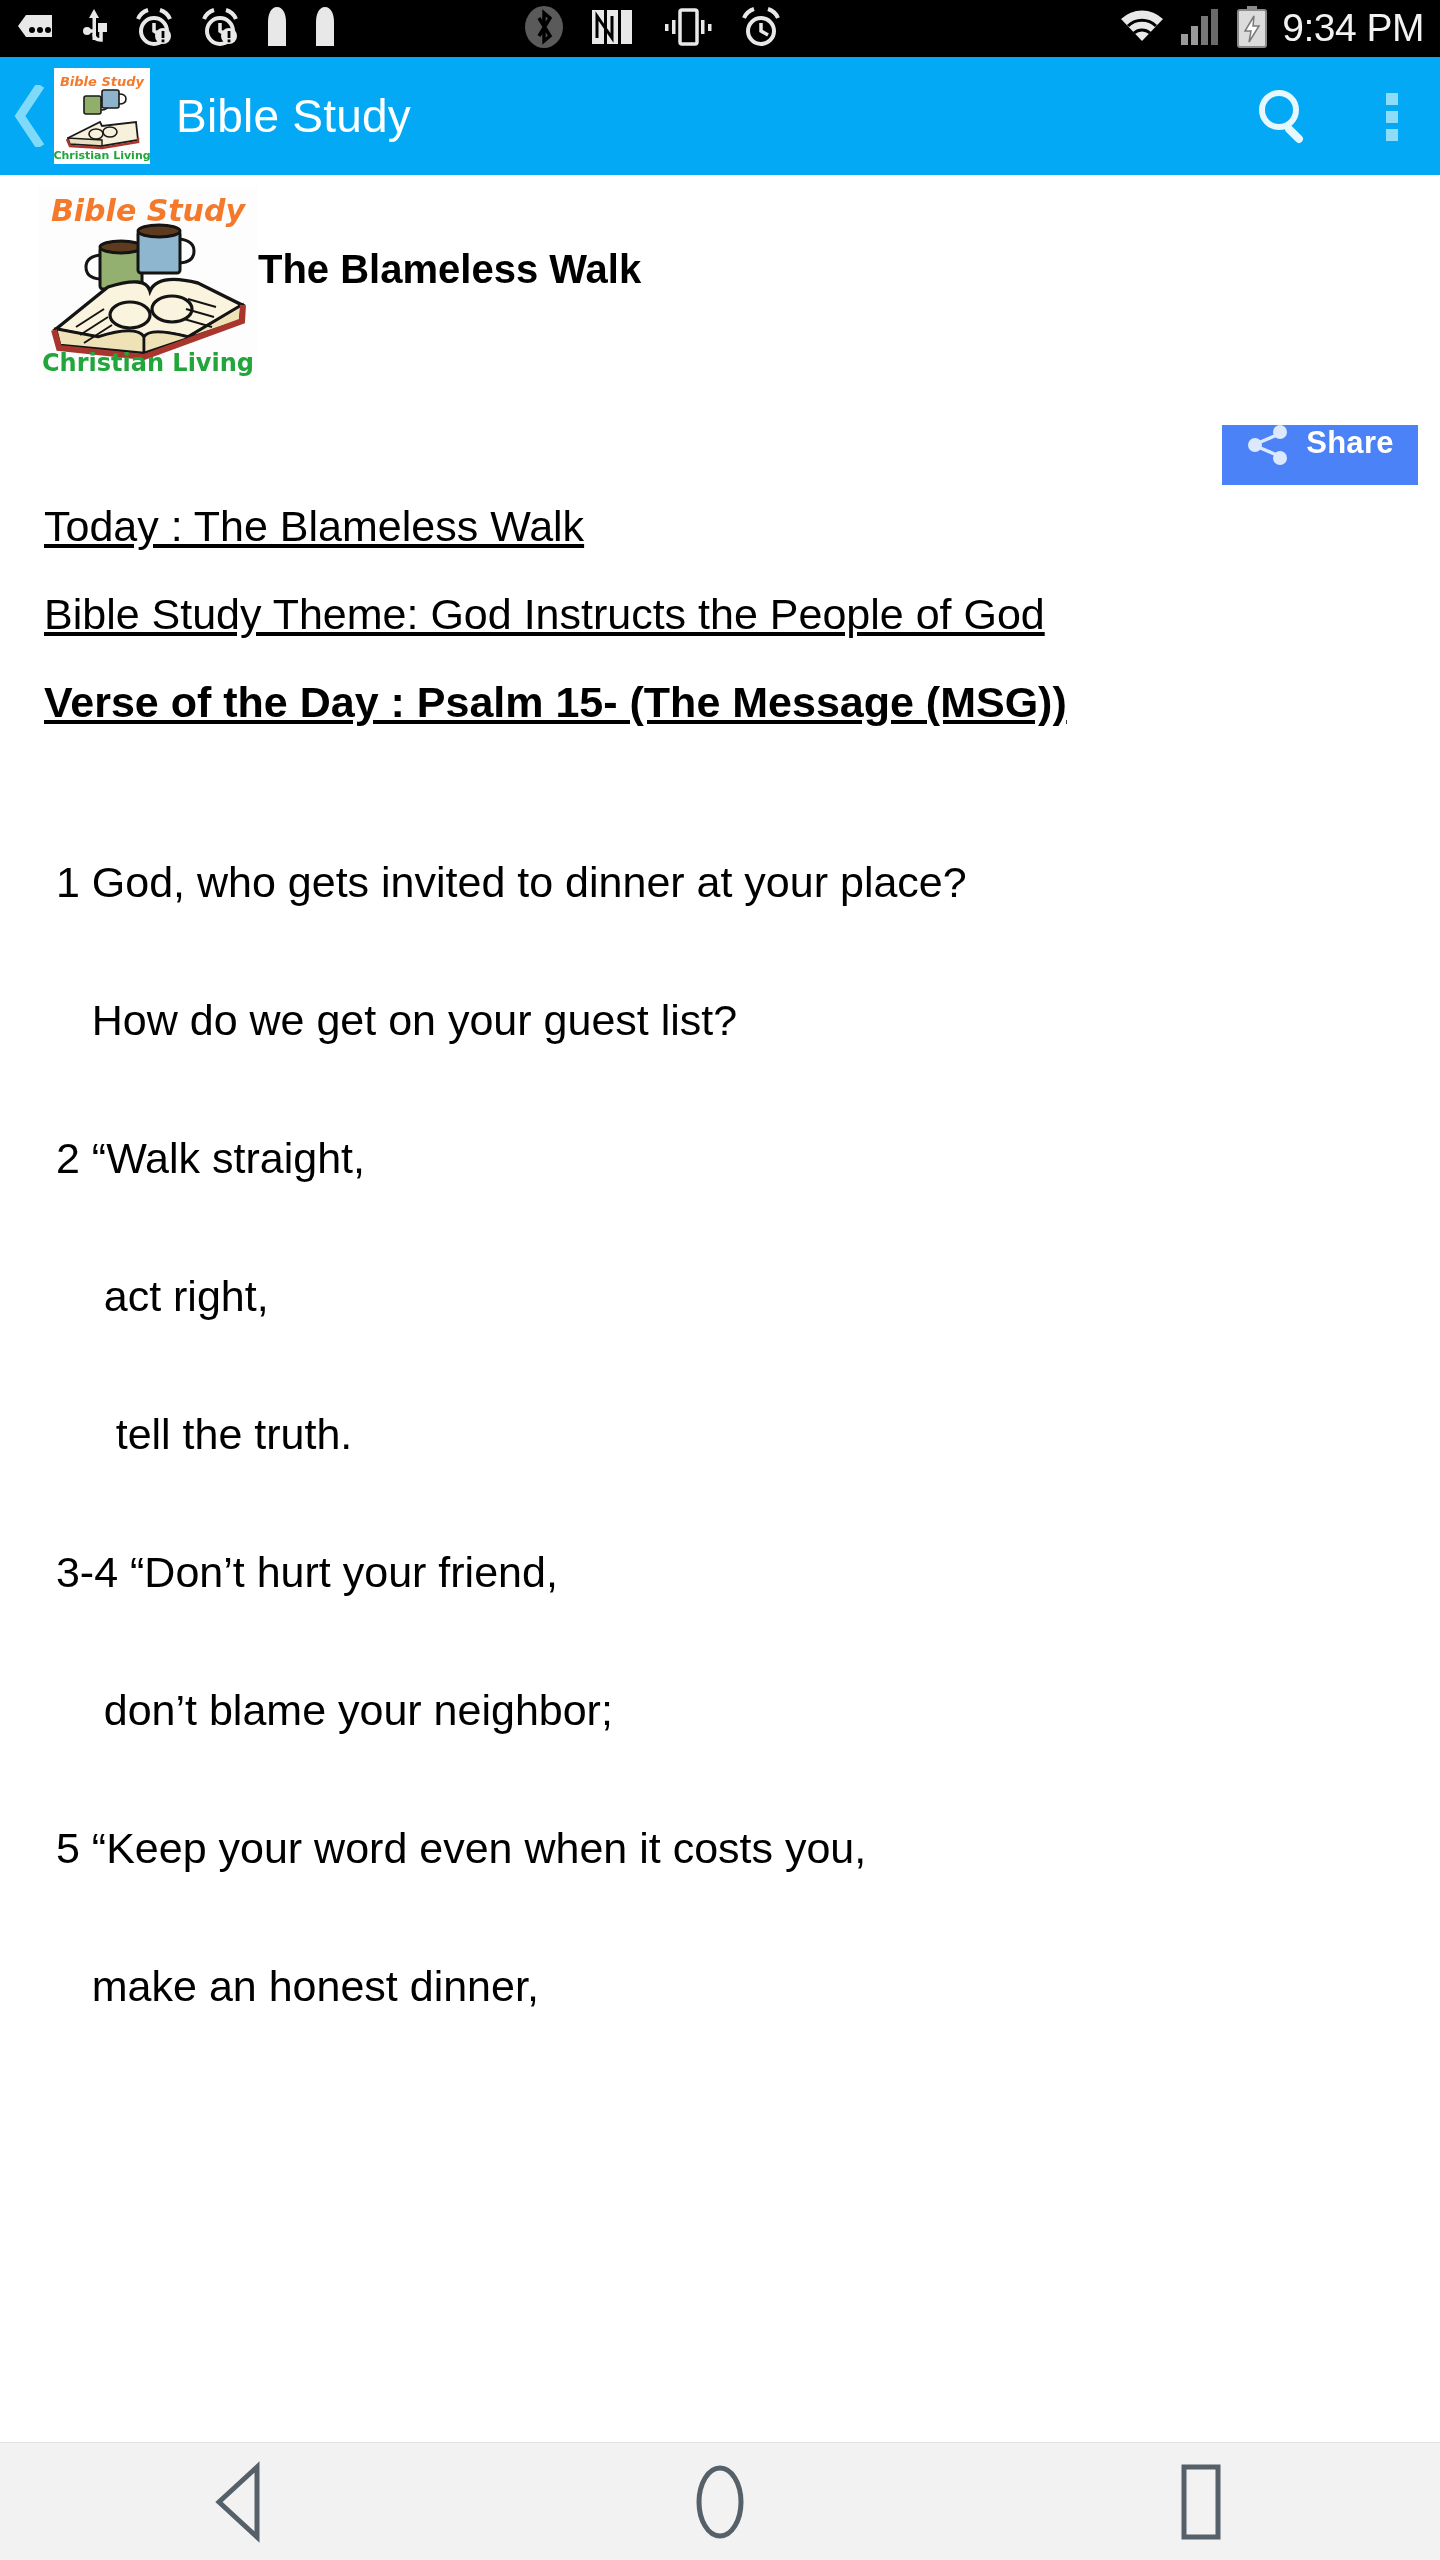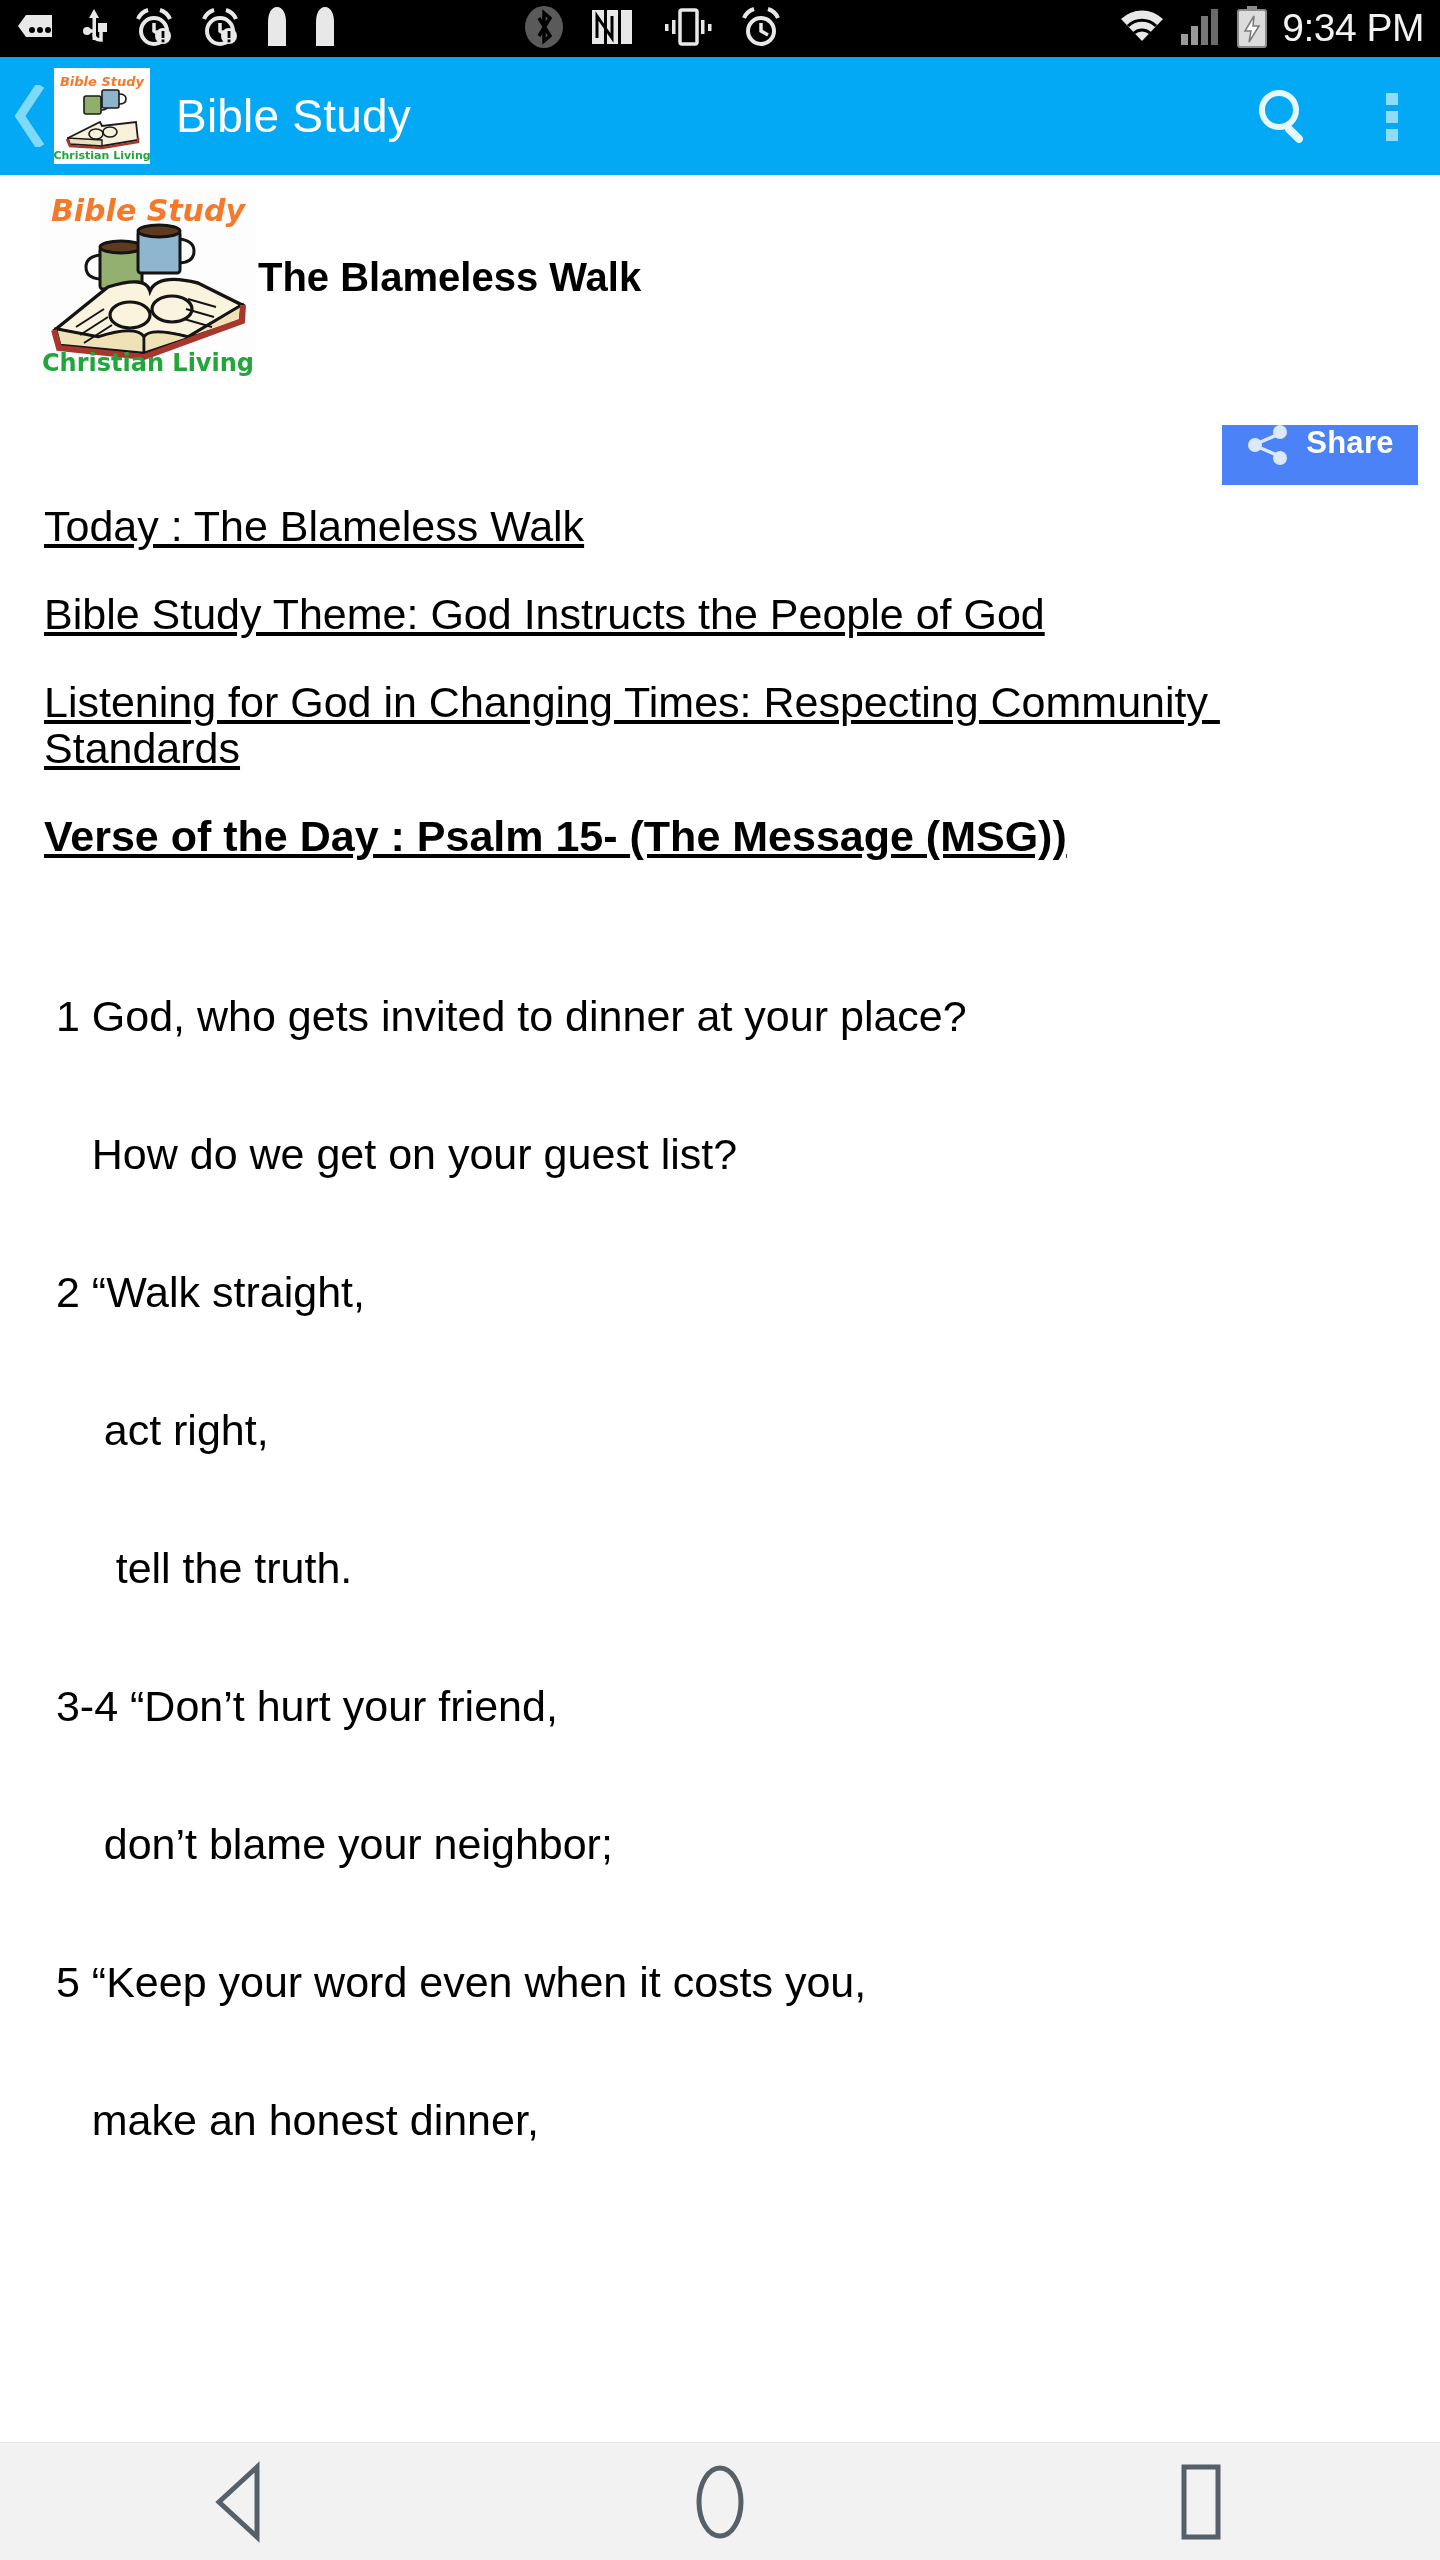--- a/index.html
+++ b/index.html
@@ -46,21 +46,21 @@
 
   
   .content{ flex:1 1 auto; background:#ffffff; position:relative; overflow:hidden; }
 
   .hero{ position:relative; height:250px; }
   .hero-logo{
     position:absolute; left:38px; top:12px; width:220px; height:190px;
     background:#fdfdfd; overflow:hidden;
   }
   .hero-title{
-    position:absolute; left:258px; top:80px;
+    position:absolute; left:258px; top:72px;
     font-size:40px; font-weight:bold; color:#000000;
     font-family:"Liberation Sans", sans-serif;
   }
 
   .share-row{ position:relative; height:78px; }
   .share-btn{
     position:absolute; right:22px; top:0;
     width:196px; height:60px; background:#4C82F7;
     display:flex; align-items:flex-start; justify-content:center; gap:16px;
     border:none; cursor:pointer;
@@ -310,21 +310,20 @@
           <path d="M31 10 L12 18" stroke="#dce8fd" stroke-width="3.4"></path>
           <path d="M12 22 L31 30" stroke="#dce8fd" stroke-width="3.4"></path>
         </svg>
         <span class="share-label">Share</span>
       </div>
     </div>
 
     <div class="article">
       <div class="para">Today : The Blameless Walk</div>
       <div class="para">Bible Study Theme: God Instructs the People of God</div>
-      <div class="para">Listening for God in Changing Times: Respecting Community Standards</div>
       <div class="para bold">Verse of the Day : Psalm 15- (The Message (MSG))</div>
       <div class="verse">
         <span class="verse-line"> 1 God, who gets invited to dinner at your place?</span>
         <span class="verse-line">    How do we get on your guest list?</span>
         <span class="verse-line"> 2 “Walk straight,</span>
         <span class="verse-line">     act right,</span>
         <span class="verse-line">      tell the truth.</span>
         <span class="verse-line"> 3-4 “Don’t hurt your friend,</span>
         <span class="verse-line">     don’t blame your neighbor;</span>
         <span class="verse-line"> 5 “Keep your word even when it costs you,</span>

